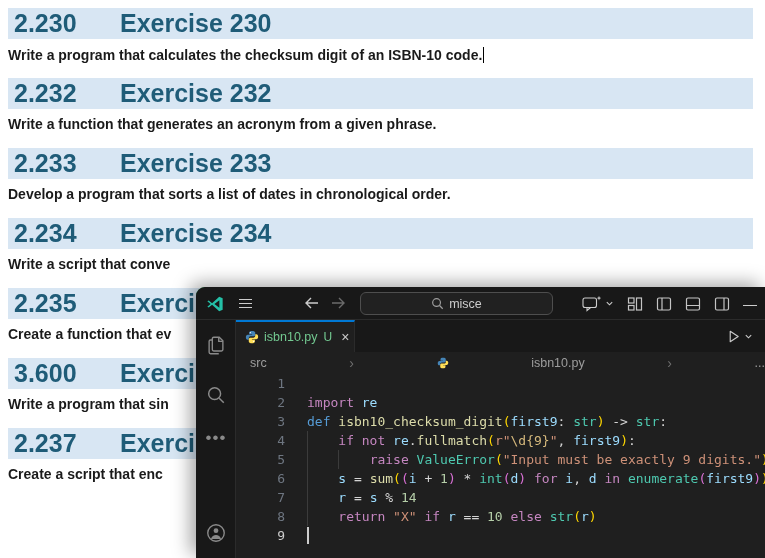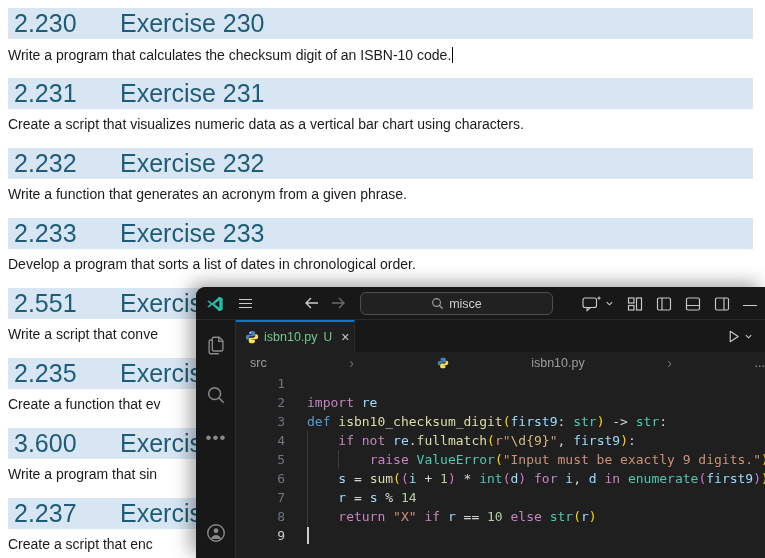--- a/index.html
+++ b/index.html
@@ -1,20 +1,20 @@
 <!DOCTYPE html>
 <html><head>
 <meta charset="utf-8">
 <style>
   * { margin:0; padding:0; box-sizing:border-box; }
   html,body { width:765px; height:558px; overflow:hidden; }
   body { position:relative; background:#ffffff; font-family:"Liberation Sans", sans-serif; }
 
   
-  .doc { position:absolute; inset:0; padding-top:8px; }
+  .doc { position:absolute; inset:0; padding-top:8px;font-weight:bold; }
   .ex-block { margin-bottom:16px; }
   .ex-heading { background:#d8e6f3; height:31px; line-height:30px; font-size:25px;
                 color:#1f5c78; margin:0 12px 8px 8px; padding-left:6px; white-space:nowrap; overflow:hidden; }
   .ex-num { display:inline-block; width:106px; }
   .ex-body { font-size:14px; color:#1a1a1a; margin-left:8px; height:15px; line-height:15px; white-space:nowrap; }
   .doc-caret { display:inline-block; width:1px; height:16px; background:#000; vertical-align:-3px; margin-left:1px; }
 
   
   .vsw { position:absolute; left:196px; top:287px; width:569px; height:271px;
          background:#15803d; border-top-left-radius:9px; overflow:hidden;
@@ -69,33 +69,29 @@
 </head>
 <body>
 
 <div class="doc">
   <div id="exercises">
       <div class="ex-block">
         <div class="ex-heading"><span class="ex-num">2.230</span><span class="ex-title">Exercise 230</span></div>
         <div class="ex-body">Write a program that calculates the checksum digit of an ISBN-10 code.<span class="doc-caret"></span></div>
       </div>
       <div class="ex-block">
-        <div class="ex-heading"><span class="ex-num">2.231</span><span class="ex-title">Exercise 231</span></div>
-        <div class="ex-body">Create a script that visualizes numeric data as a vertical bar chart using characters.</div>
-      </div>
-      <div class="ex-block">
         <div class="ex-heading"><span class="ex-num">2.232</span><span class="ex-title">Exercise 232</span></div>
         <div class="ex-body">Write a function that generates an acronym from a given phrase.</div>
       </div>
       <div class="ex-block">
         <div class="ex-heading"><span class="ex-num">2.233</span><span class="ex-title">Exercise 233</span></div>
         <div class="ex-body">Develop a program that sorts a list of dates in chronological order.</div>
       </div>
       <div class="ex-block">
-        <div class="ex-heading"><span class="ex-num">2.551</span><span class="ex-title">Exercise 234</span></div>
+        <div class="ex-heading"><span class="ex-num">2.234</span><span class="ex-title">Exercise 234</span></div>
         <div class="ex-body">Write a script that conve</div>
       </div>
       <div class="ex-block">
         <div class="ex-heading"><span class="ex-num">2.235</span><span class="ex-title">Exercise 235</span></div>
         <div class="ex-body">Create a function that ev</div>
       </div>
       <div class="ex-block">
         <div class="ex-heading"><span class="ex-num">3.600</span><span class="ex-title">Exercise 236</span></div>
         <div class="ex-body">Write a program that sin</div>
       </div>

